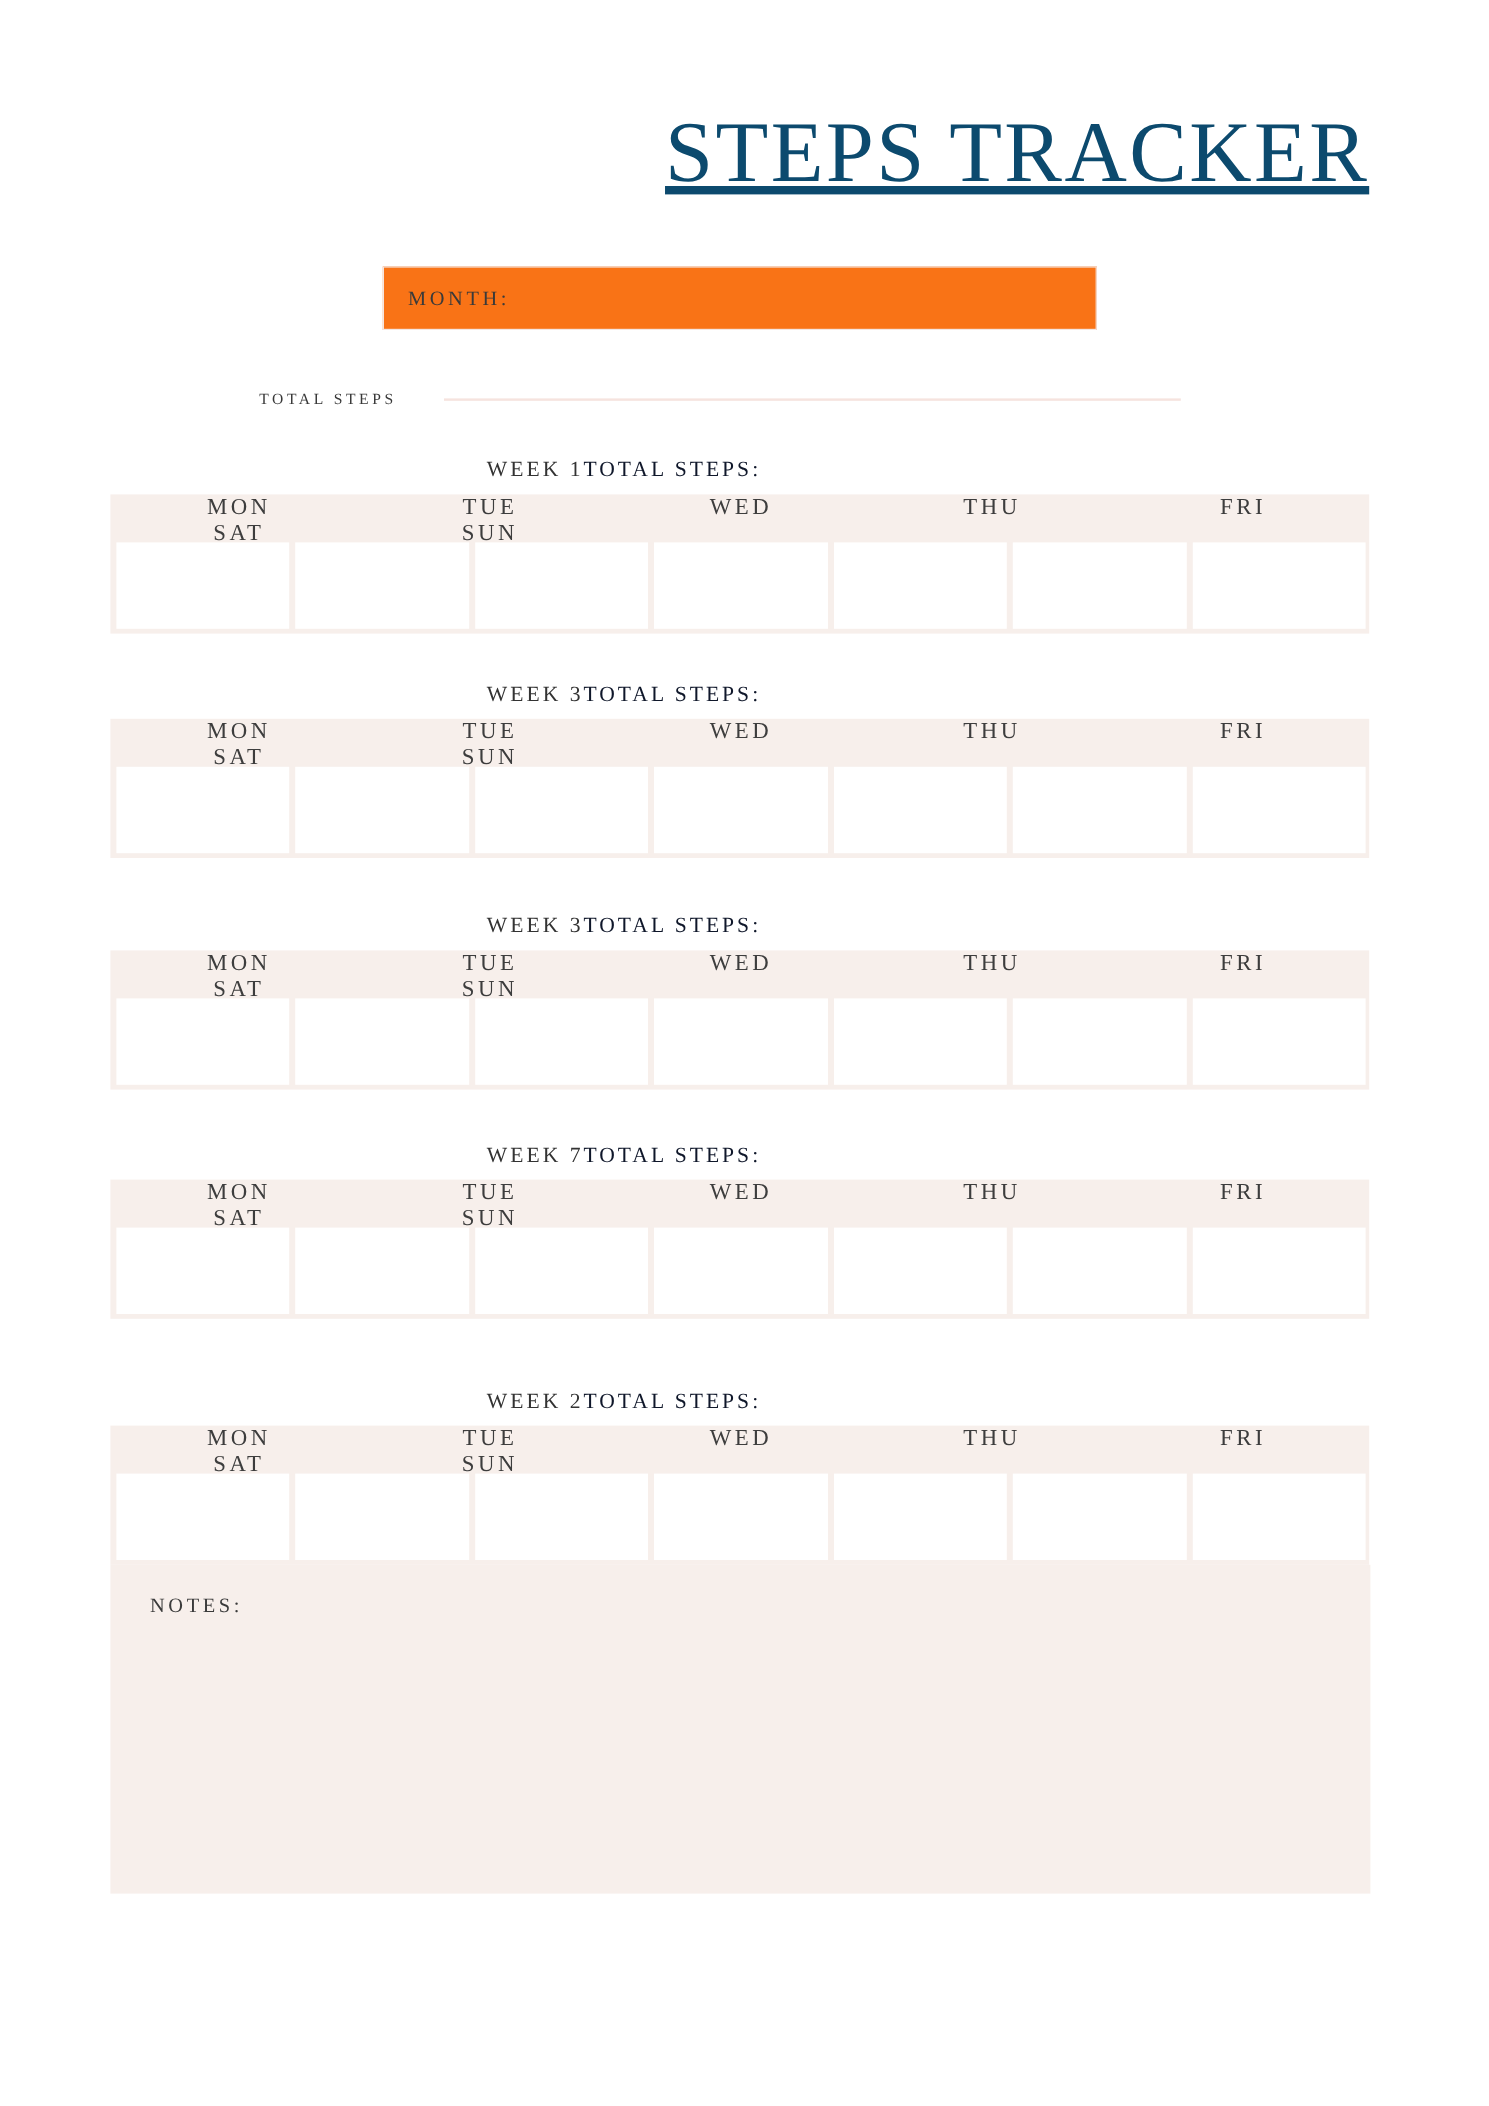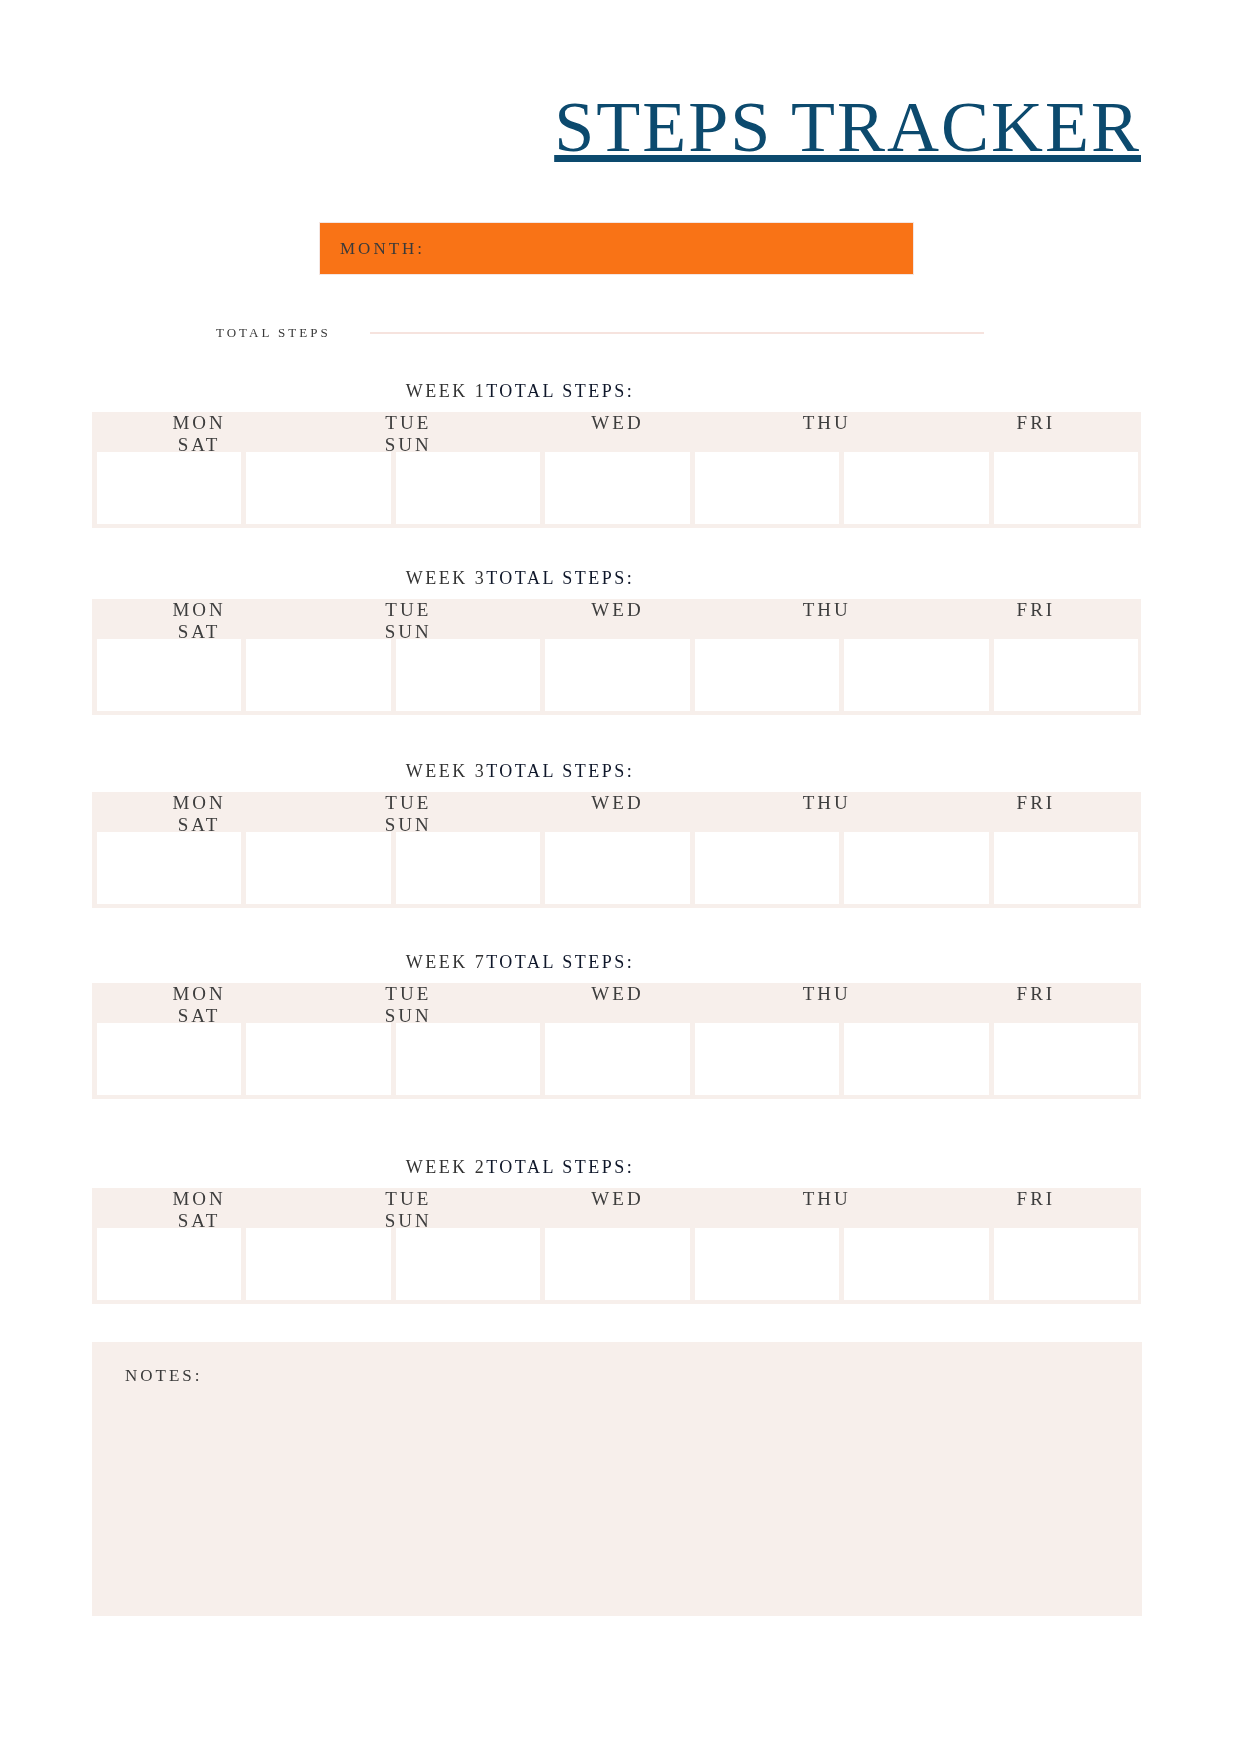--- a/index.html
+++ b/index.html
@@ -115,21 +115,20 @@
   }
   .cells-row {
     display: grid;
     grid-template-columns: repeat(7, 1fr);
     column-gap: 5px;
     height: 72px;
   }
   .steps-cell { background: #ffffff; }
   
   .notes-box {
-    margin-top: 38px;
     width: 1050px;
     height: 274px;
     background: #f7efeb;
     padding: 24px 0 0 33px;
   }
   .notes-label {
     font-size: 17px;
     letter-spacing: 3px;
     color: #3a3a3a;
   }

